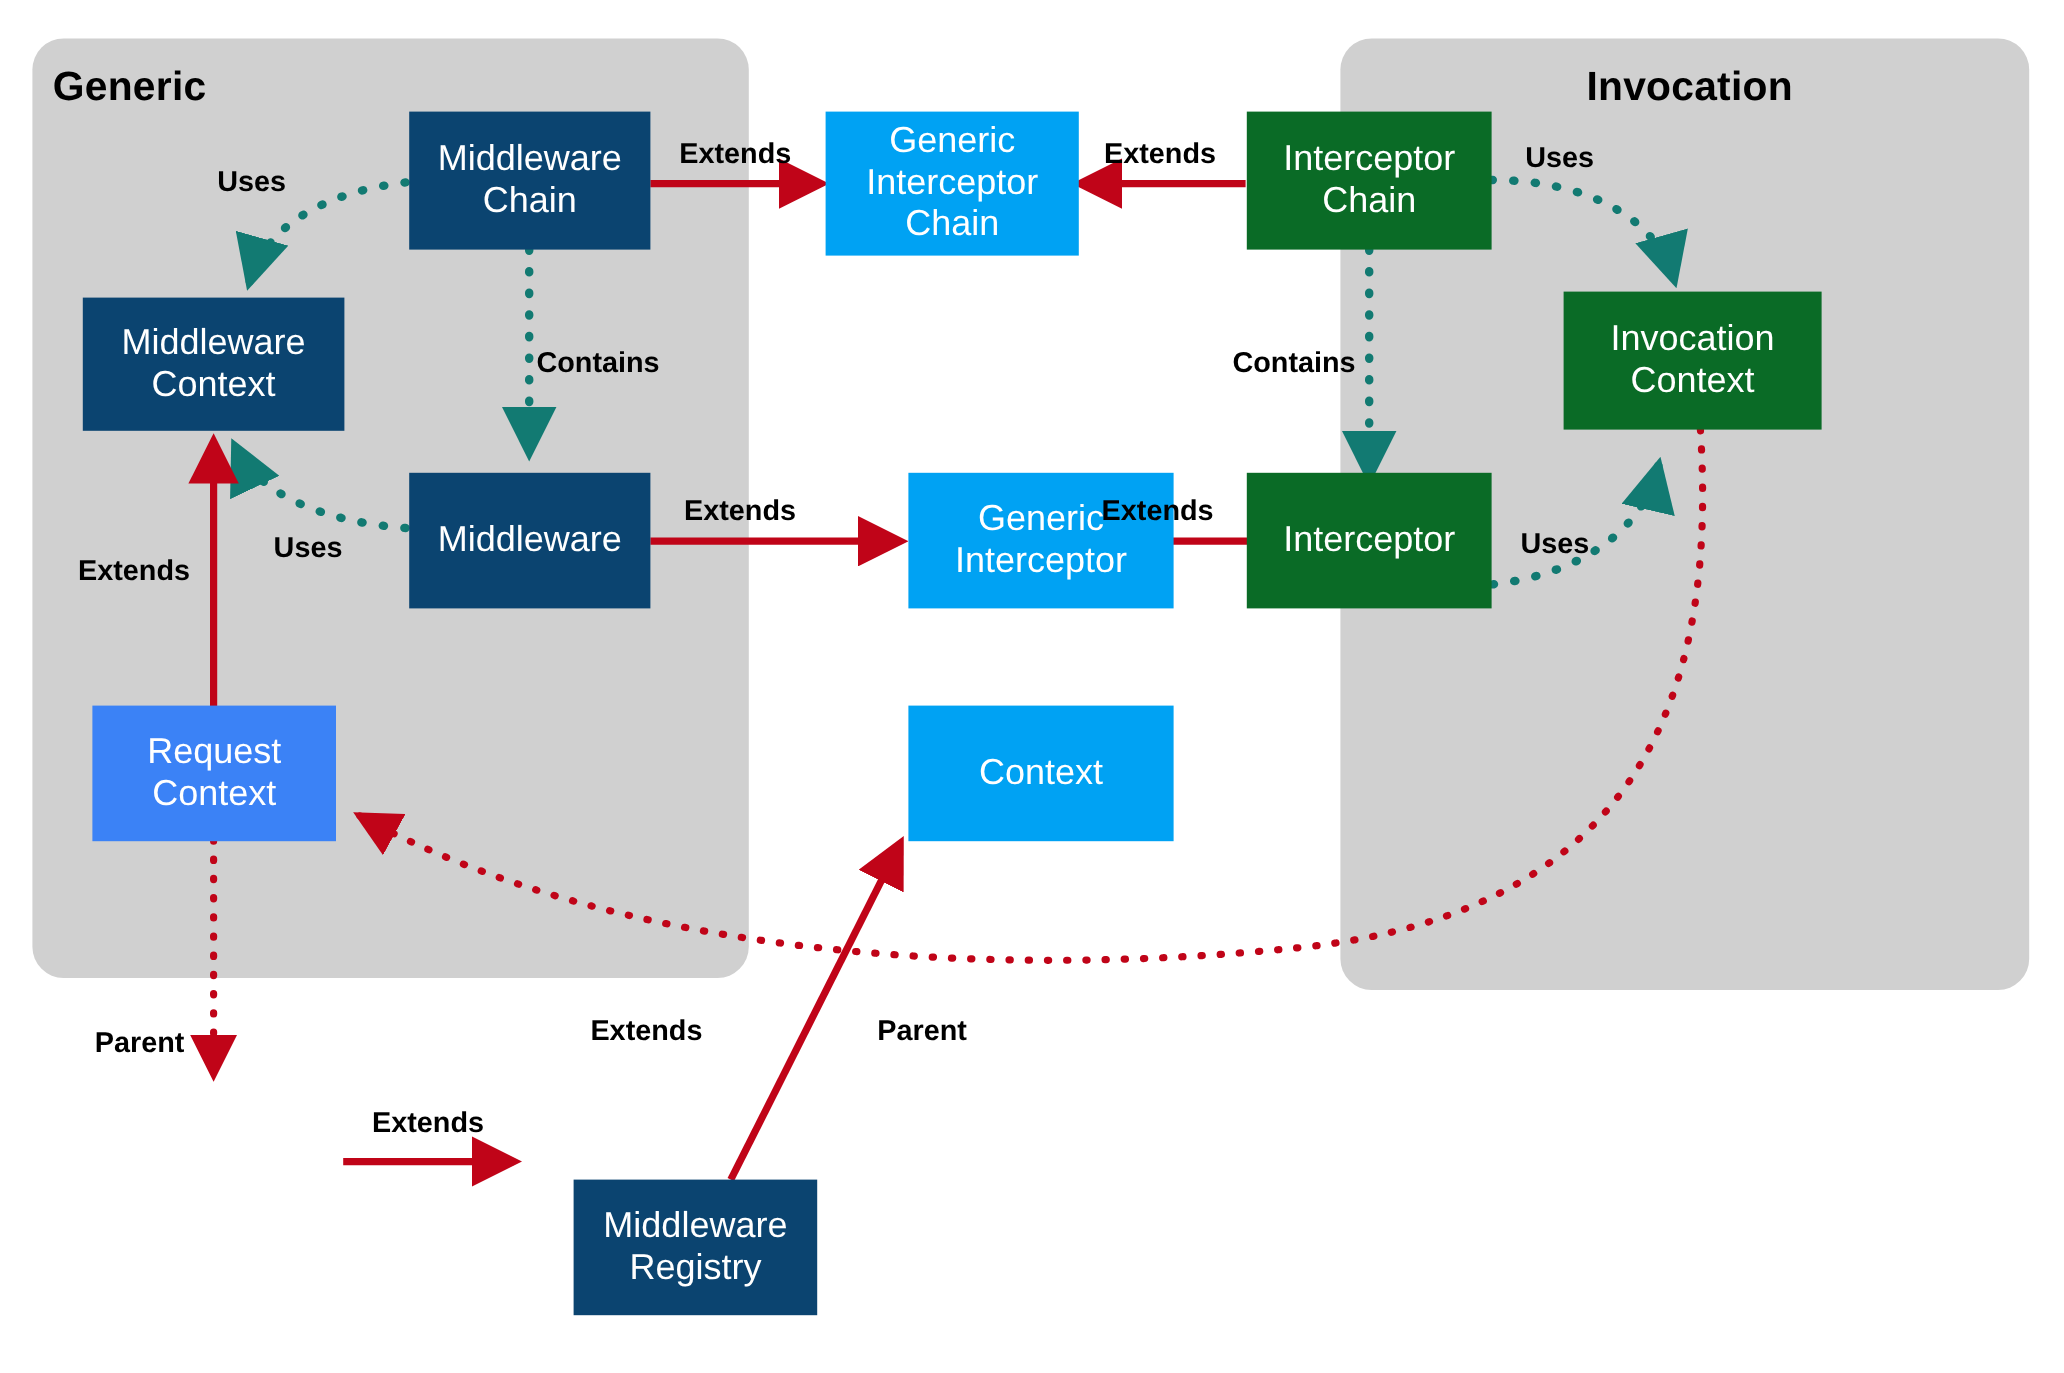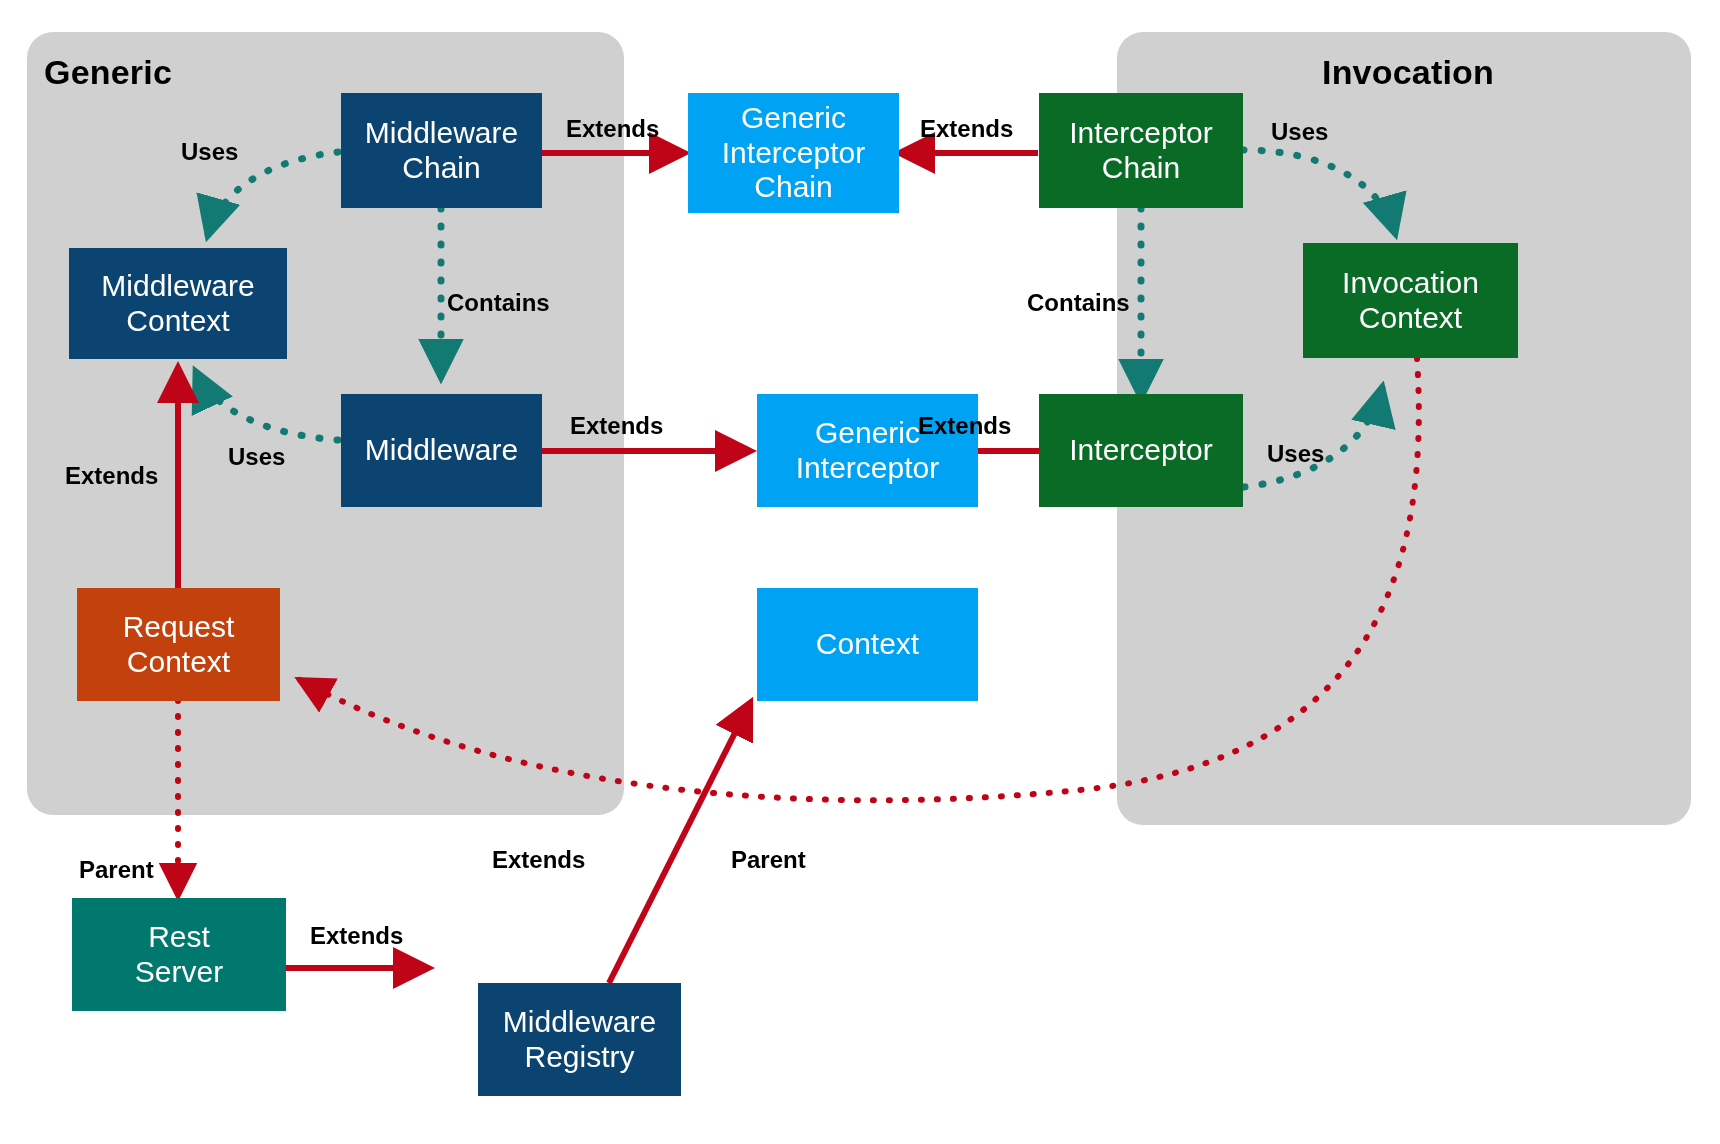--- a/index.html
+++ b/index.html
@@ -119,33 +119,27 @@
       <span>Context</span>
     </div>
   </div>
 
   <div class="node" style="left:341px;top:394px;width:201px;height:113px;background:#0b4470;">
     <div>
       <span>Middleware</span>
     </div>
   </div>
 
-  <div class="node" style="left:77px;top:588px;width:203px;height:113px;background:#c2410c;">
+  <div class="node" style="left:77px;top:588px;width:203px;height:113px;background:#3b82f6;">
     <div>
       <span>Request</span>
       <span>Context</span>
     </div>
   </div>
 
-  <div class="node" style="left:72px;top:898px;width:214px;height:113px;background:#00786e;">
-    <div>
-      <span>Rest</span>
-      <span>Server</span>
-    </div>
-  </div>
 
   <div class="node" style="left:478px;top:983px;width:203px;height:113px;background:#0b4470;">
     <div>
       <span>Middleware</span>
       <span>Registry</span>
     </div>
   </div>
 
   <div class="node" style="left:688px;top:93px;width:211px;height:120px;background:#00a2f3;">
     <div>

